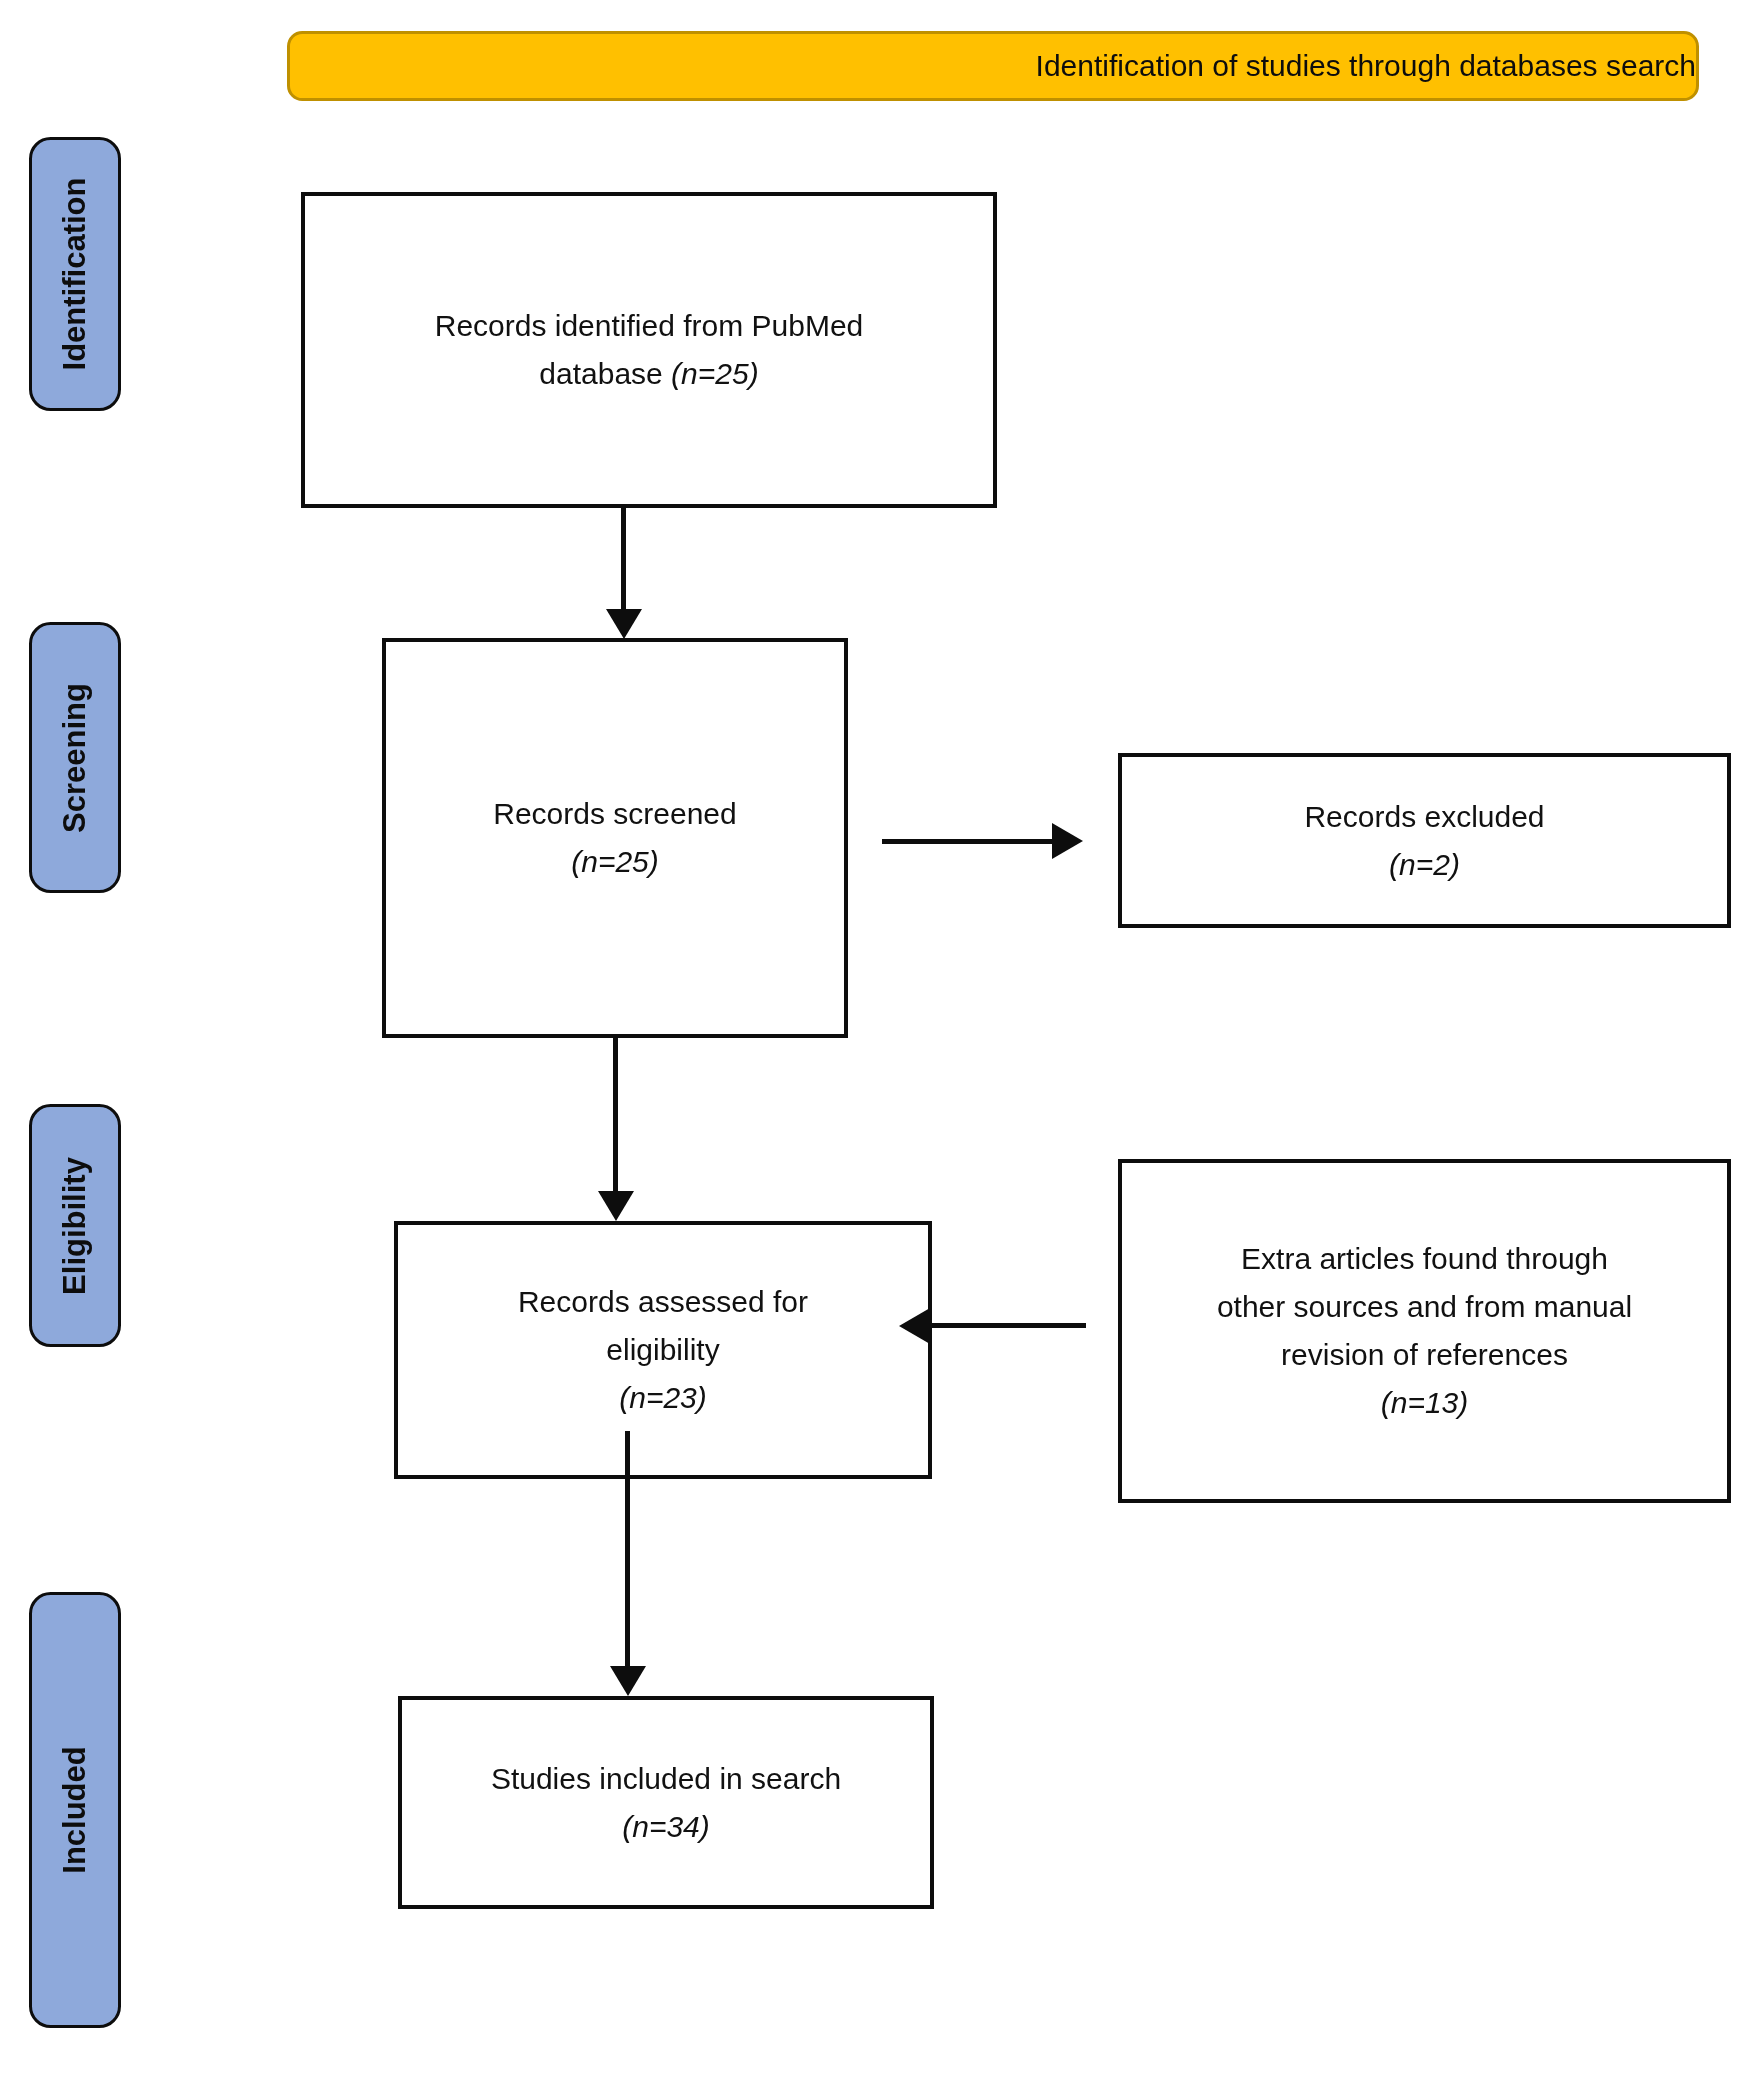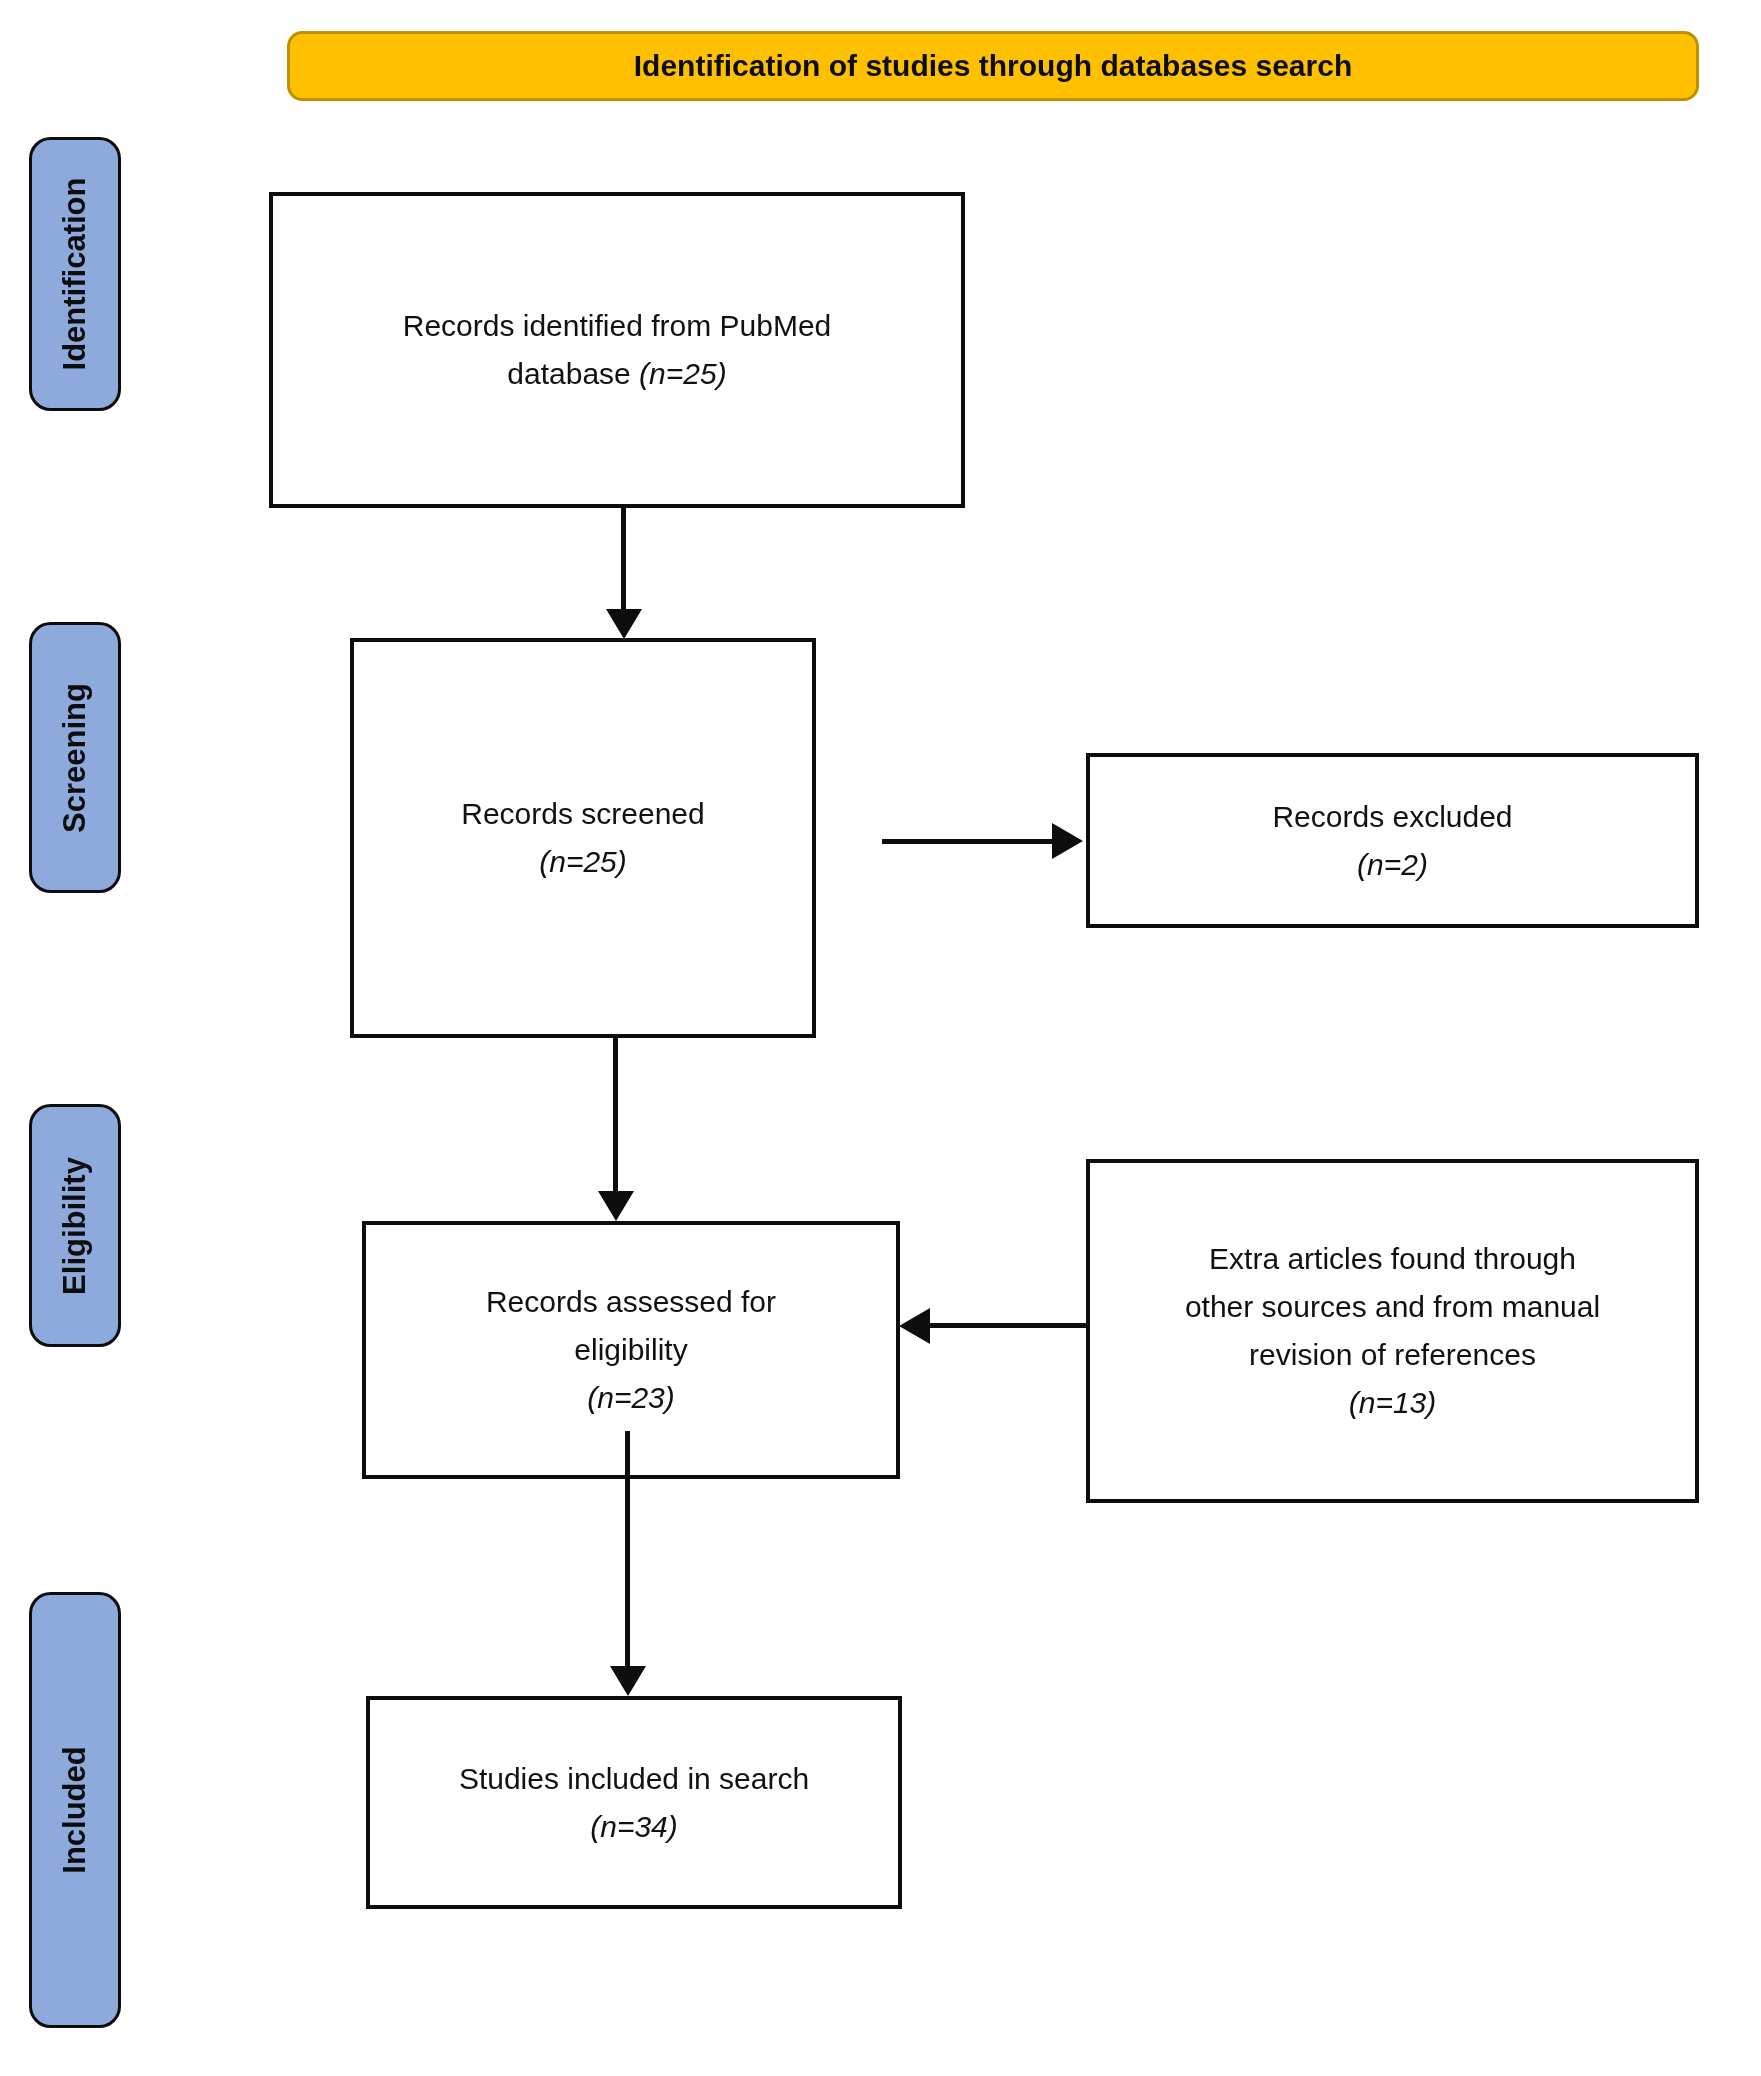--- a/index.html
+++ b/index.html
@@ -18,22 +18,22 @@
 
   
   .banner {
     position: absolute;
     left: 287px; top: 31px;
     width: 1412px; height: 70px;
     background: var(--banner-bg, #FFC000);
     border: 3.2px solid var(--banner-border, #BF9000);
     border-radius: 15.3px;
     box-sizing: border-box;
-    display: flex; align-items: center; justify-content: center;
-    font-size: 30px; font-weight: bold; color: #0d0d0d;
+    display: flex; align-items: center; justify-content: flex-end;
+    font-size: 30px; font-weight: normal; color: #0d0d0d;
   }
 
   
   .stage {
     position: absolute;
     left: 29px;
     width: 92px;
     background: var(--stage-bg, #8EA9DB);
     border: 3.2px solid #0d0d0d;
     border-radius: 21.7px;
@@ -49,20 +49,21 @@
   
   .fbox {
     position: absolute;
     background: #ffffff;
     border: 4.5px solid #0d0d0d;
     box-sizing: border-box;
     display: flex; align-items: center; justify-content: center;
     text-align: center;
     font-size: 30px; color: #111111;
     line-height: 48px;
+    margin-left: 32px;
   }
   .fbox .nval { font-style: italic; }
 
   
   .line-v {
     position: absolute;
     width: 4.5px;
     background: var(--arrow-color, #0d0d0d);
   }
   .line-h {

